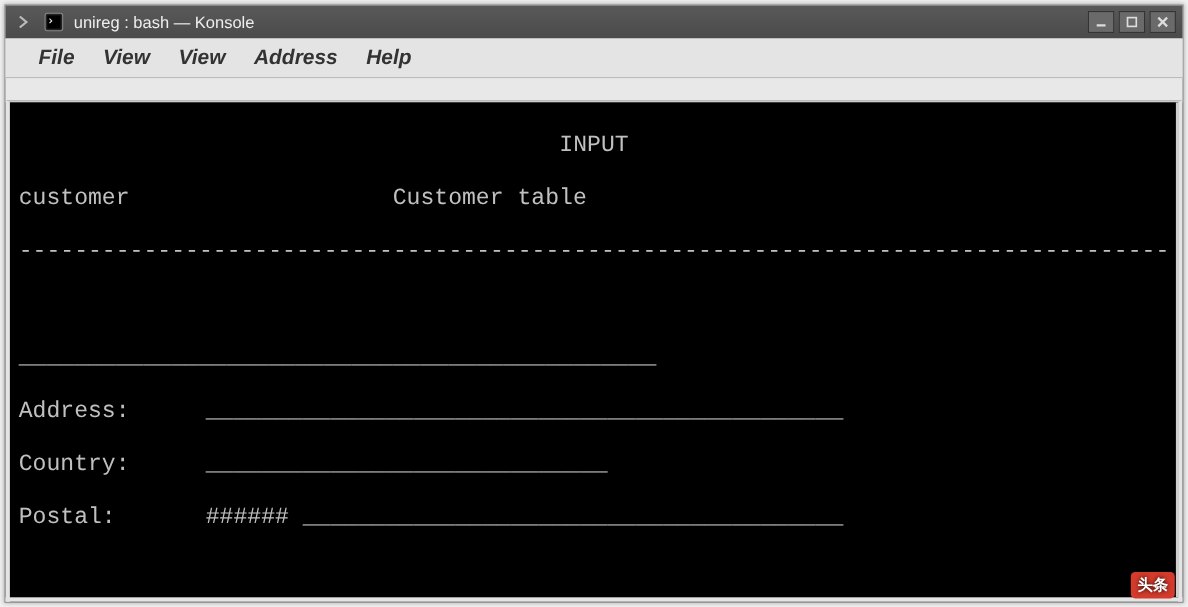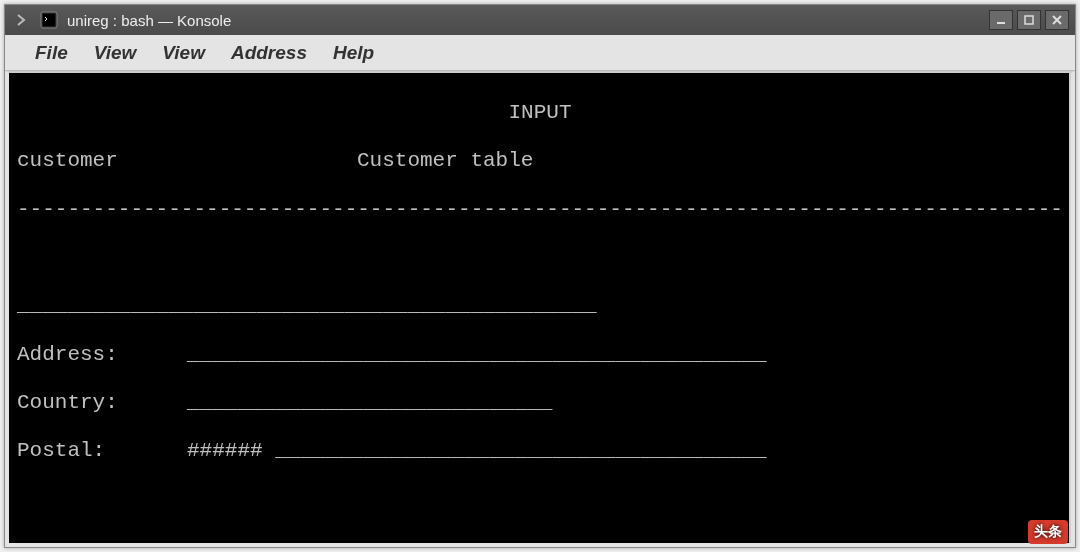--- a/index.html
+++ b/index.html
@@ -96,20 +96,21 @@
       color: #c0c0c0;
       font-family: "Courier New", monospace;
       font-size: 21px;
       line-height: 1.15;
       padding: 4px 8px;
       white-space: pre;
       overflow: hidden;
       border: 4px solid #e4e4e4;
       border-top: 2px solid #ccc;
       position: relative;
+      margin-top: 20px;
     }
     .hdr-line1 { text-align: center; }
     .hdr-line2 { display: flex; }
     .hdr-left { width: 340px; }
     .hdr-center { }
     .dashline {
       letter-spacing: 0;
       overflow: hidden;
       white-space: nowrap;
     }

